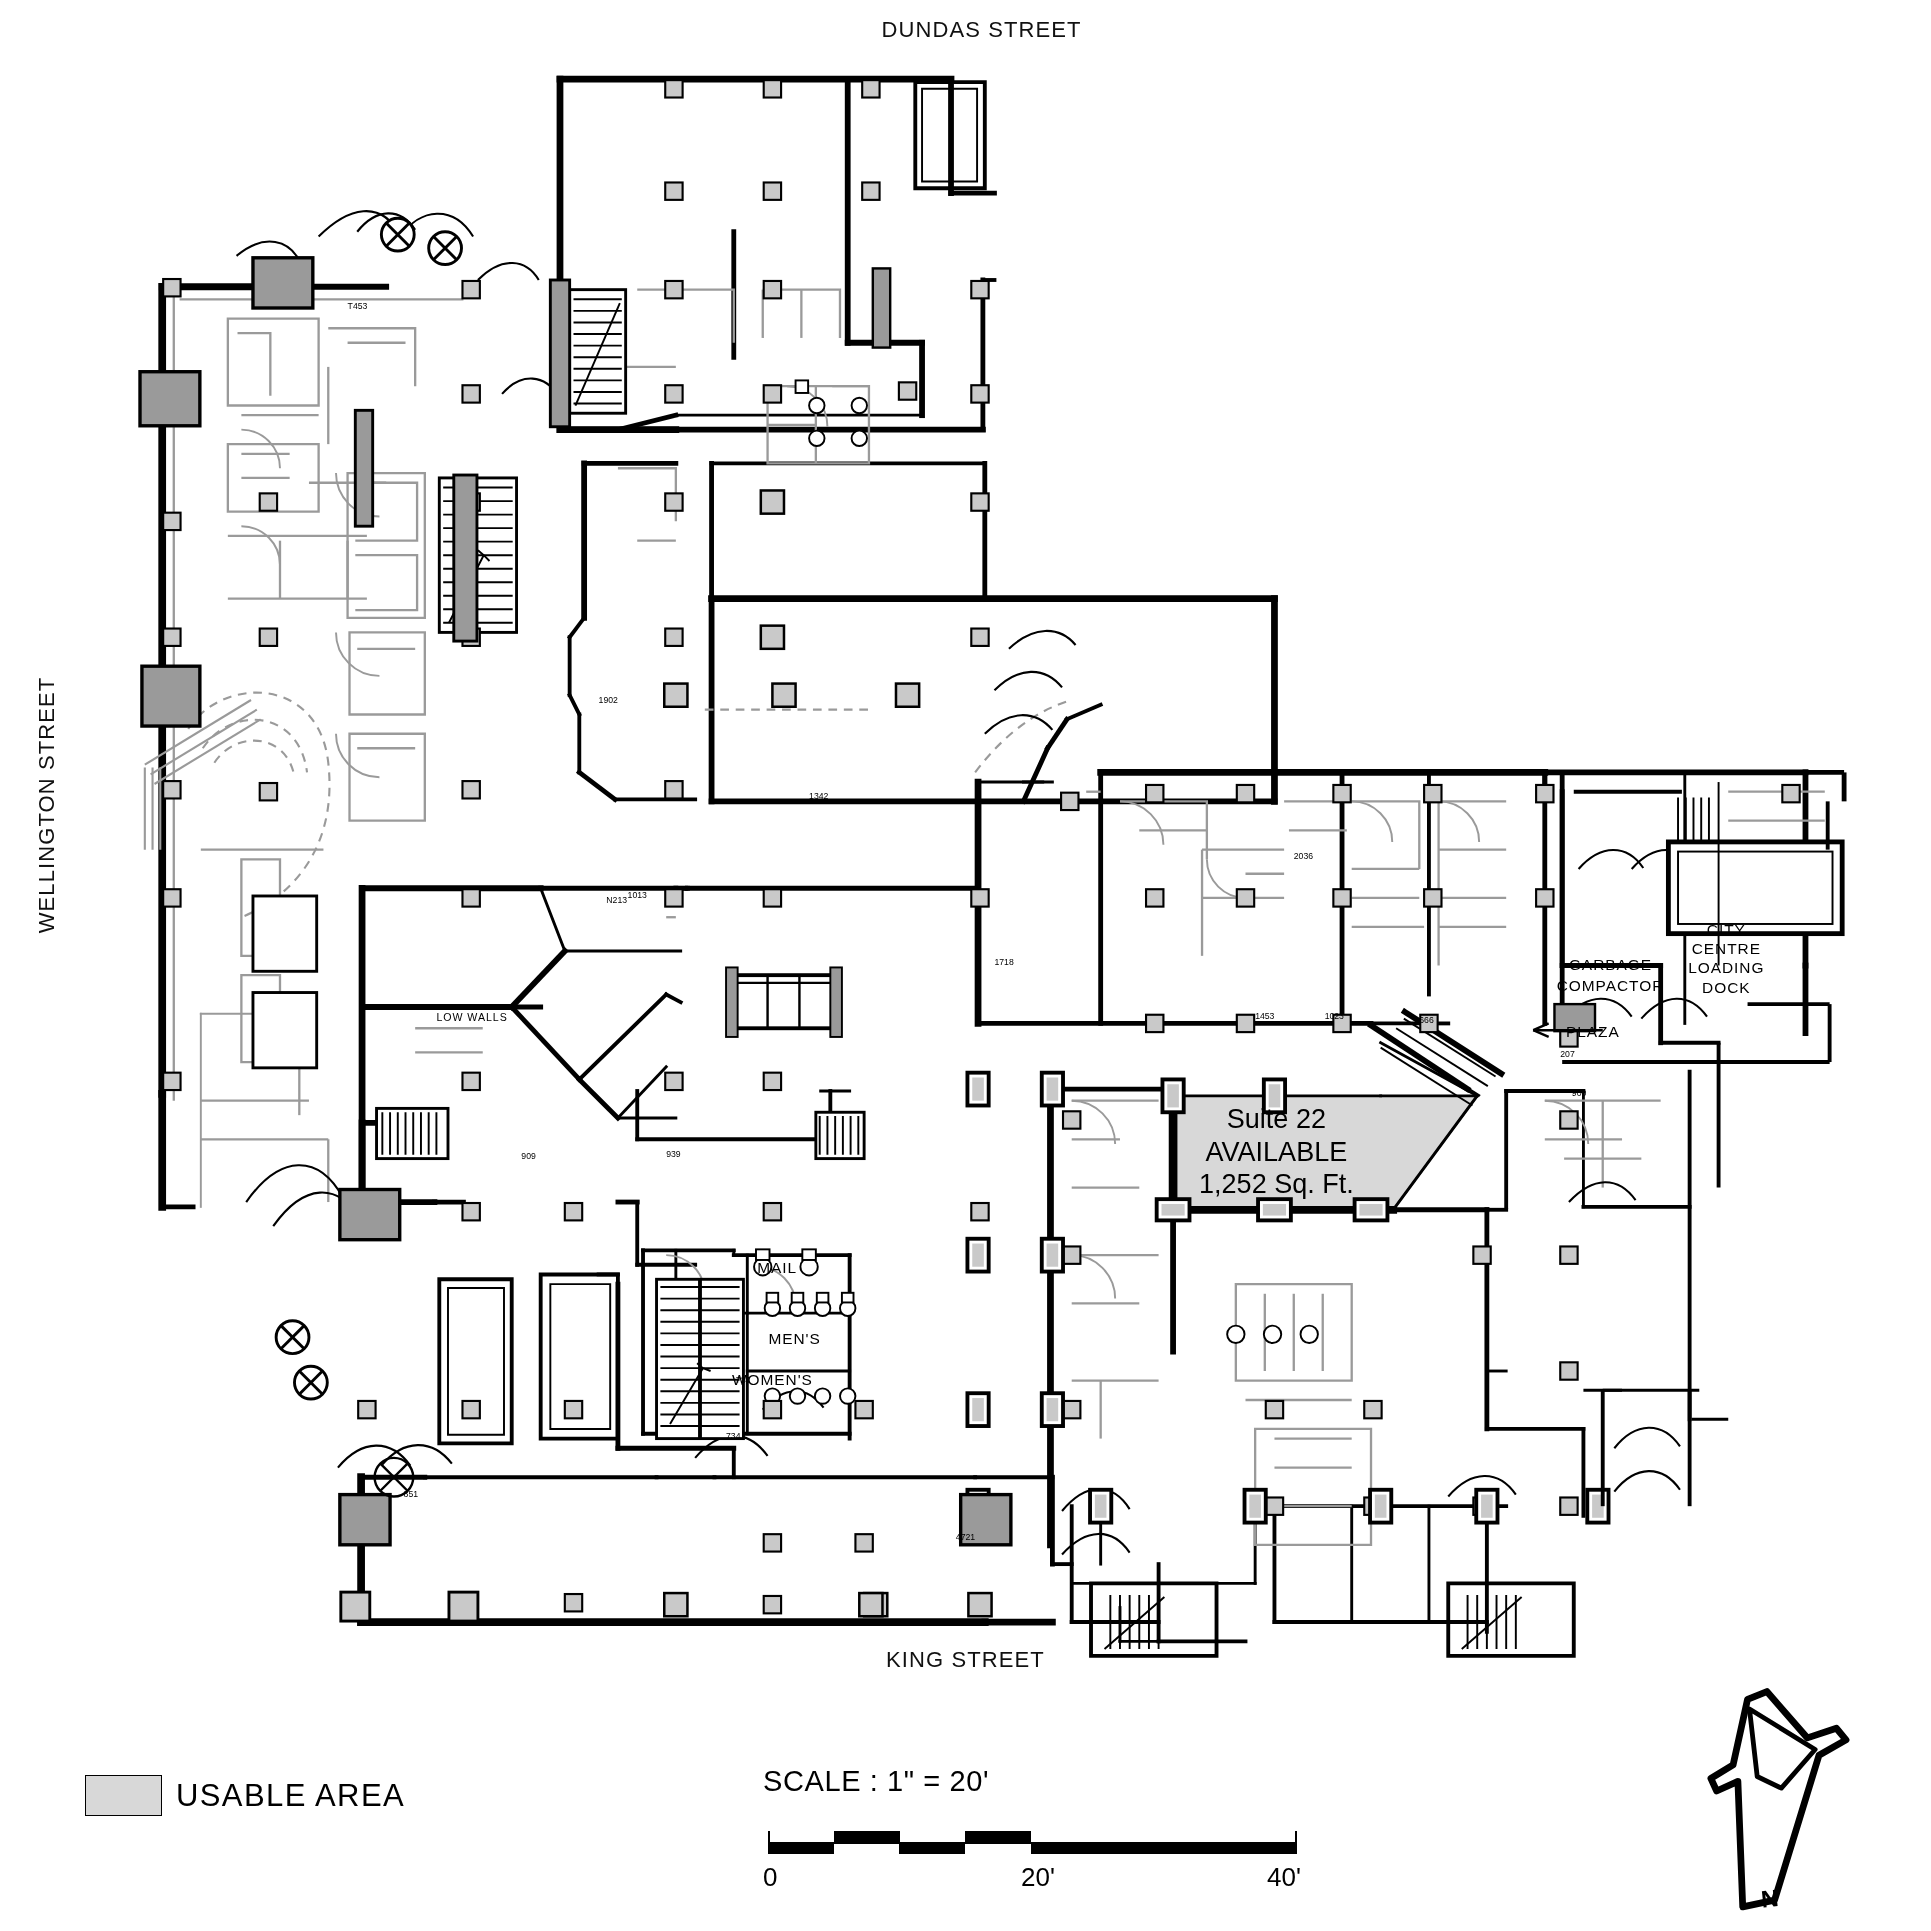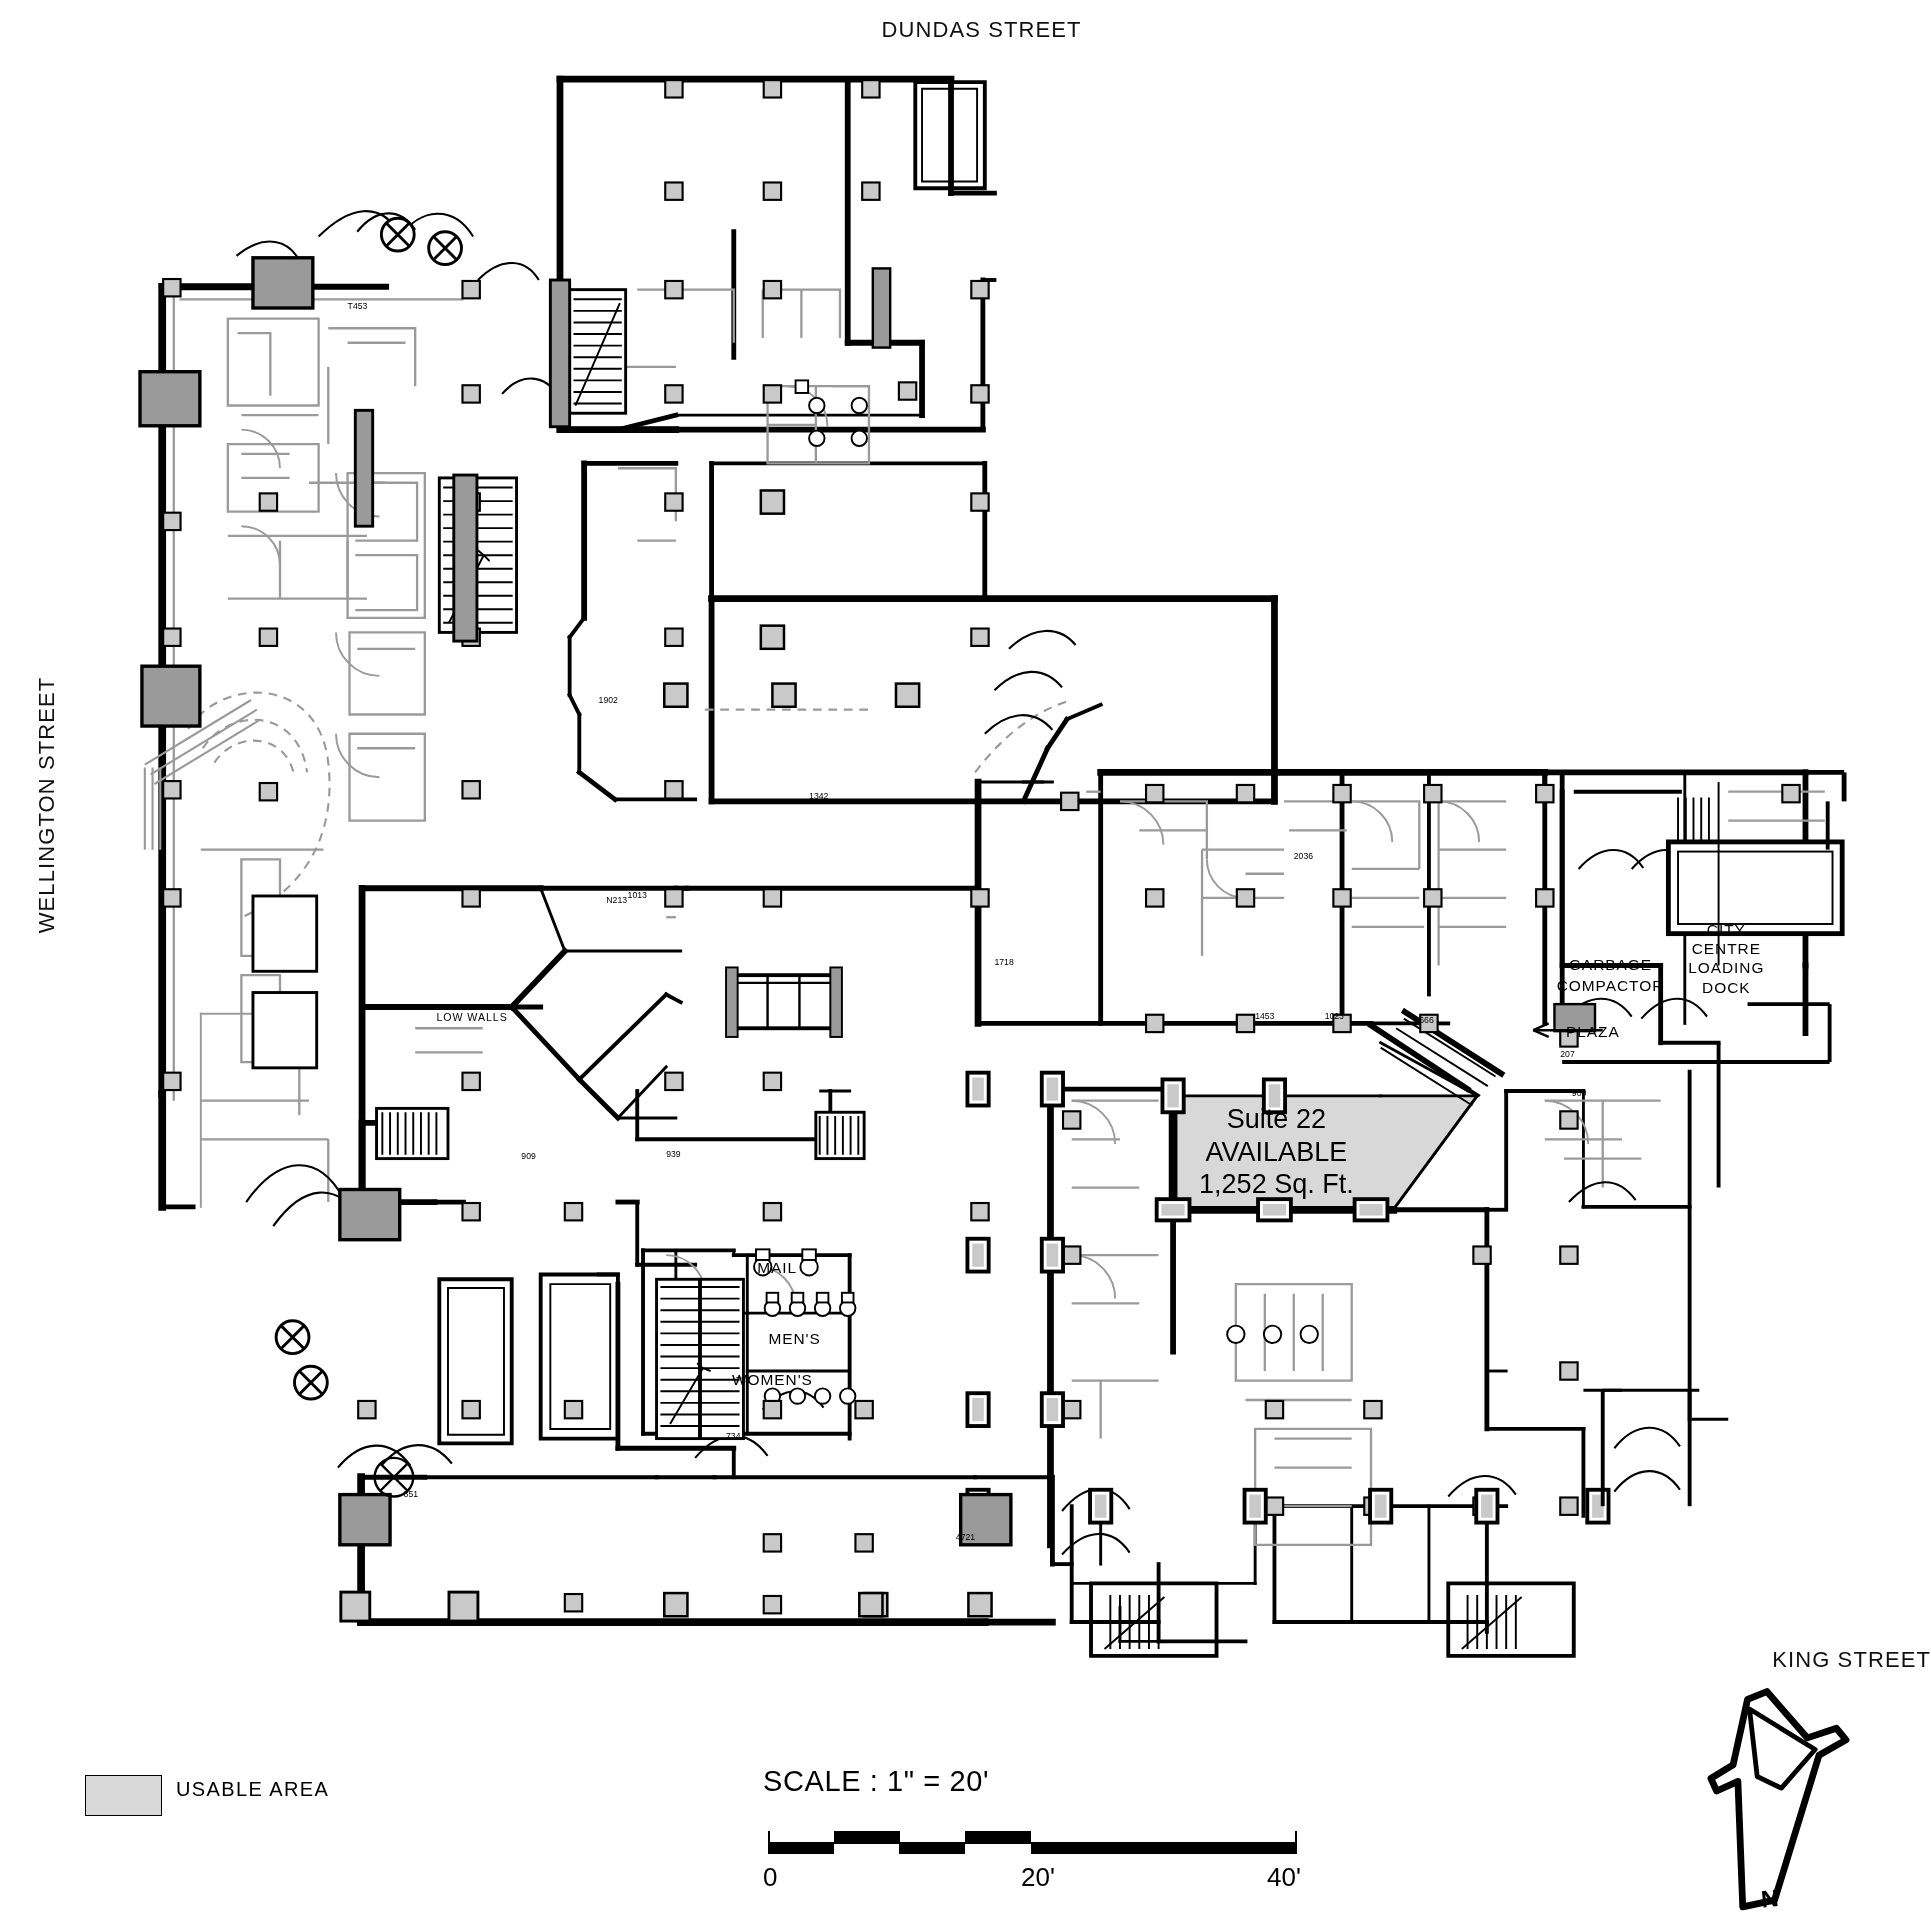--- a/index.html
+++ b/index.html
@@ -5,27 +5,27 @@
 <style>
   html,body{margin:0;padding:0;background:#ffffff;}
   body{width:1931px;height:1931px;position:relative;overflow:hidden;
        font-family:"Liberation Sans","DejaVu Sans",sans-serif;color:#000;}
   #stage{position:absolute;left:0;top:0;width:1931px;height:1931px;}
   svg#plan{position:absolute;left:0;top:0;width:1931px;height:1931px;display:block;}
 
   .street-label{position:absolute;font-size:22px;letter-spacing:1.1px;color:#111;
                 font-weight:400;white-space:nowrap;}
   #lbl-dundas{left:16px;top:17.4px;width:1931px;text-align:center;}
-  #lbl-king{left:0;top:1647px;width:1931px;text-align:right;}
+  #lbl-king{left:0;top:1647px;width:1931px;text-align:center;}
   #lbl-wellington{left:-108px;top:792px;width:309px;text-align:center;
                   transform:rotate(-90deg);transform-origin:center center;}
 
   .legend-box{position:absolute;left:85px;top:1775px;width:75px;height:39px;
               background:#d8d8d8;border:1.5px solid #000;}
-  .legend-text{position:absolute;left:176px;top:1778px;font-size:20px;letter-spacing:1.4px;}
+  .legend-text{position:absolute;left:176px;top:1778px;font-size:31px;letter-spacing:1.4px;}
 
   .scale-title{position:absolute;left:763px;top:1765px;font-size:29px;letter-spacing:0.6px;}
   .scale-wrap{position:absolute;left:768px;top:1831px;width:531px;height:23px;}
   .scale-endcap{position:absolute;width:2.4px;height:19.3px;background:#000;top:0;}
   .seg{position:absolute;height:12.6px;background:#000;}
   .scale-nums{position:absolute;left:763px;top:1862px;width:550px;height:33px;font-size:26px;}
   .scale-nums span{position:absolute;top:0;}
 
   .north-n{position:absolute;left:1761px;top:1885px;font-size:24px;font-weight:700;
            transform:rotate(-6deg);}

